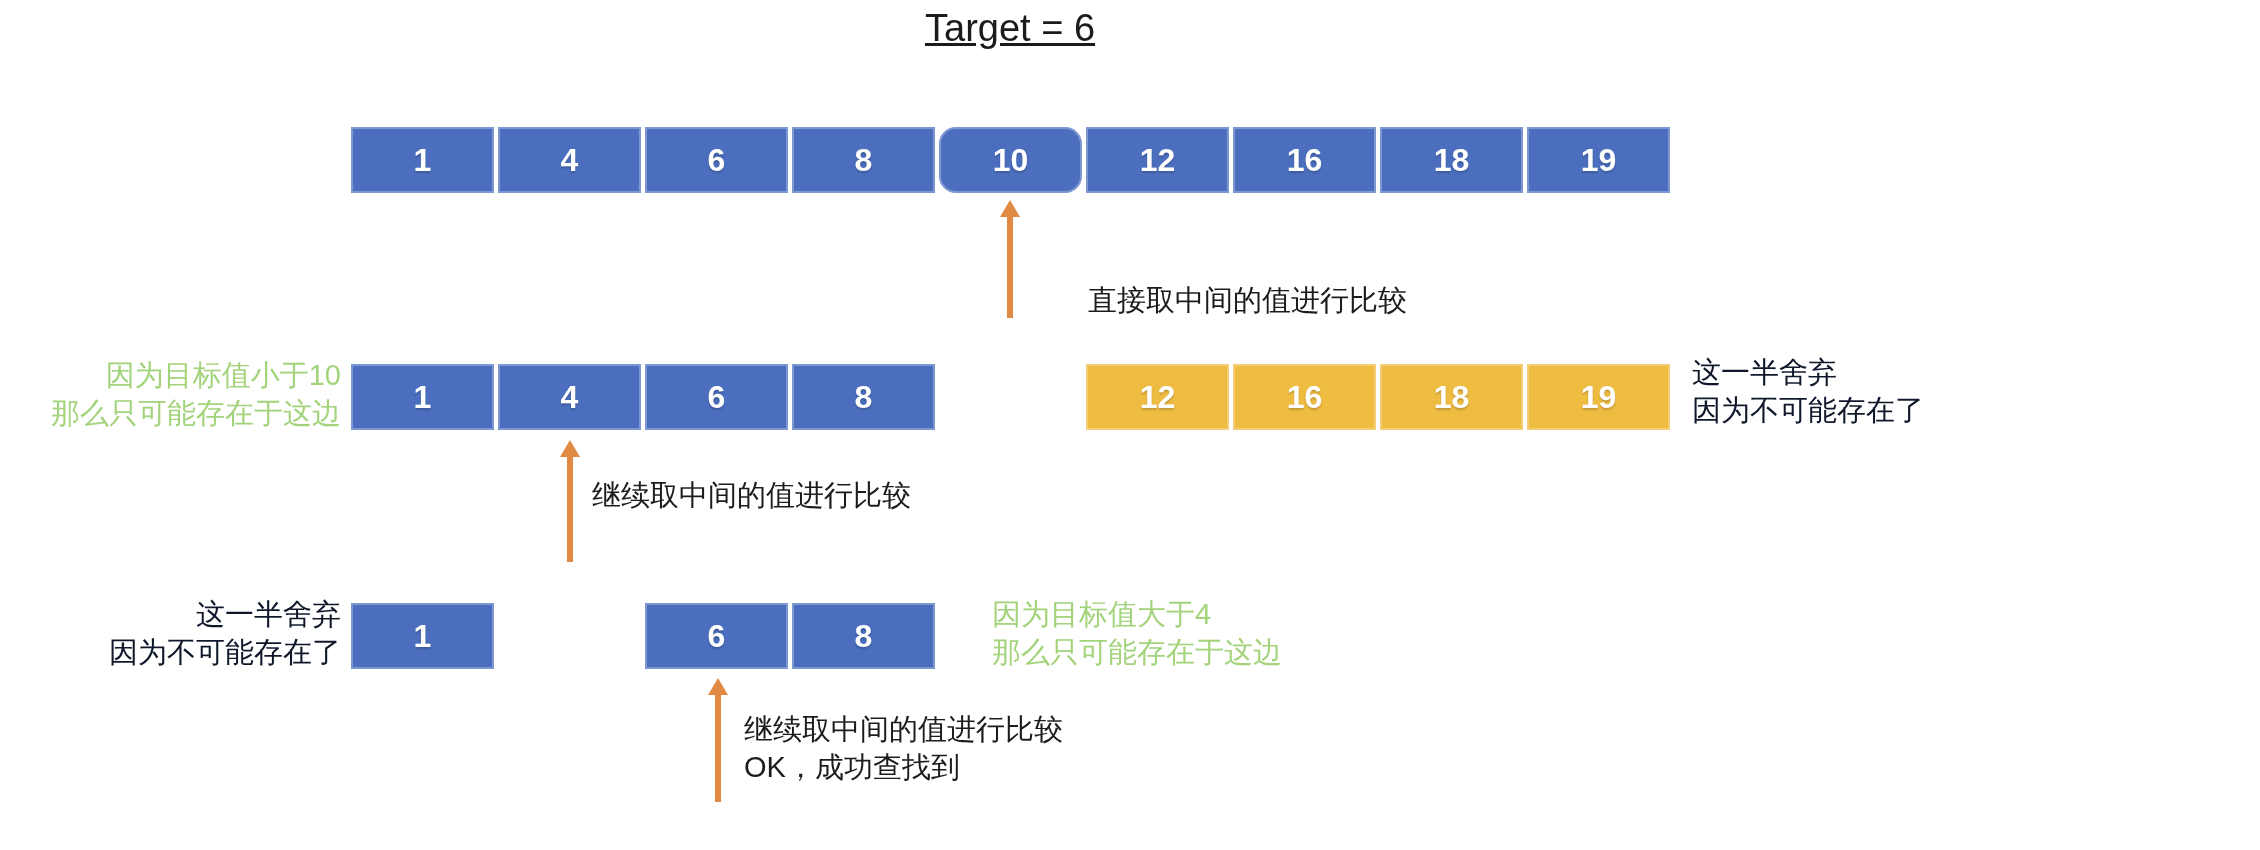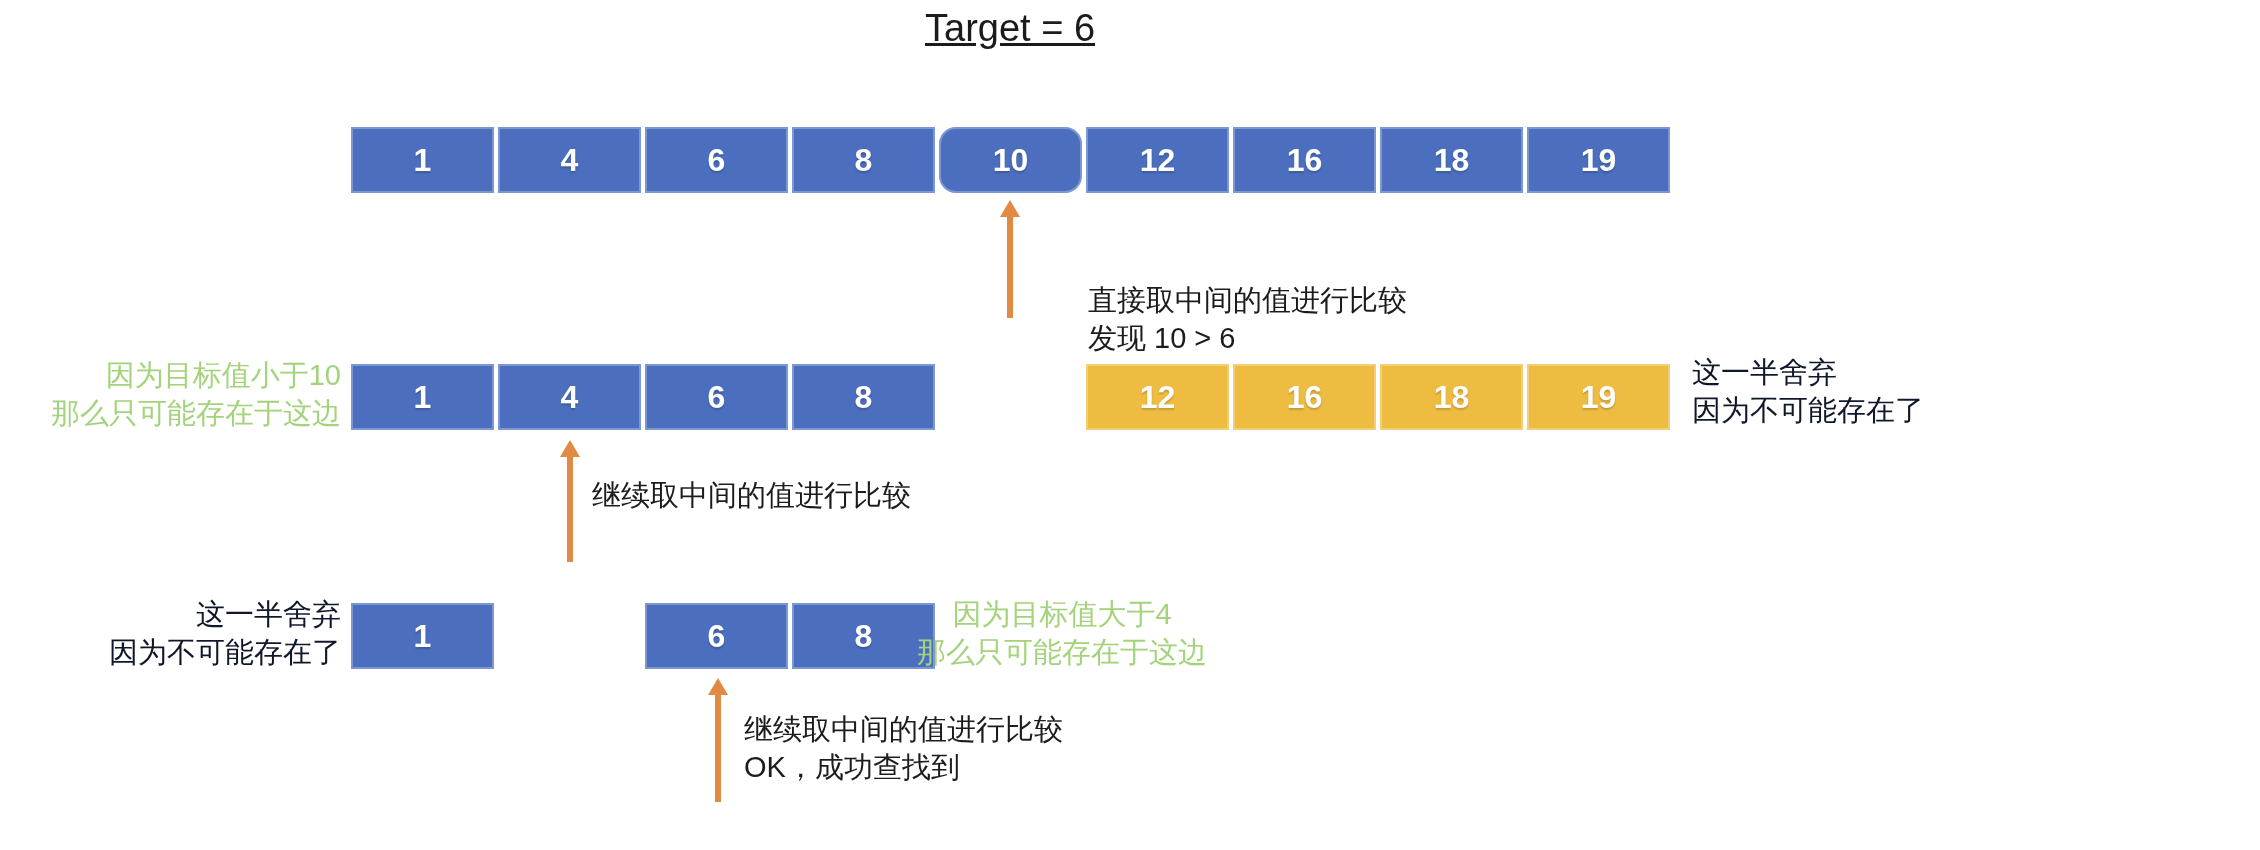--- a/index.html
+++ b/index.html
@@ -58,21 +58,20 @@
   <div class="cell blue c7">18</div>
   <div class="cell blue c8">19</div>
 </div>
 
 <div class="arrow" style="left:1000px;top:200px;height:118px;">
   <div class="head"></div>
   <div class="shaft"></div>
 </div>
 <div class="note" style="left:1088px;top:240px;margin-top:41px;">
   <div>直接取中间的值进行比较</div>
-  <div>发现 10 &gt; 6</div>
 </div>
 
 <div class="row" style="left:351px;top:364px;width:584px;">
   <div class="cell blue c0">1</div>
   <div class="cell blue c1">4</div>
   <div class="cell blue c2">6</div>
   <div class="cell blue c3">8</div>
 </div>
 
 <div class="row" style="left:1086px;top:364px;width:584px;">
@@ -105,21 +104,21 @@
 
 <div class="row" style="left:645px;top:603px;width:290px;">
   <div class="cell blue c0">6</div>
   <div class="cell blue c1">8</div>
 </div>
 
 <div class="label red align-right" style="right:1919px;top:595px;">
   <div>这一半舍弃</div>
   <div>因为不可能存在了</div>
 </div>
-<div class="label green" style="left:917px;top:595px;text-align:center;">
+<div class="label green" style="left:992px;top:595px;">
   <div>因为目标值大于4</div>
   <div>那么只可能存在于这边</div>
 </div>
 
 <div class="arrow" style="left:708px;top:678px;height:124px;">
   <div class="head"></div>
   <div class="shaft"></div>
 </div>
 <div class="note" style="left:744px;top:710px;">
   <div>继续取中间的值进行比较</div>

